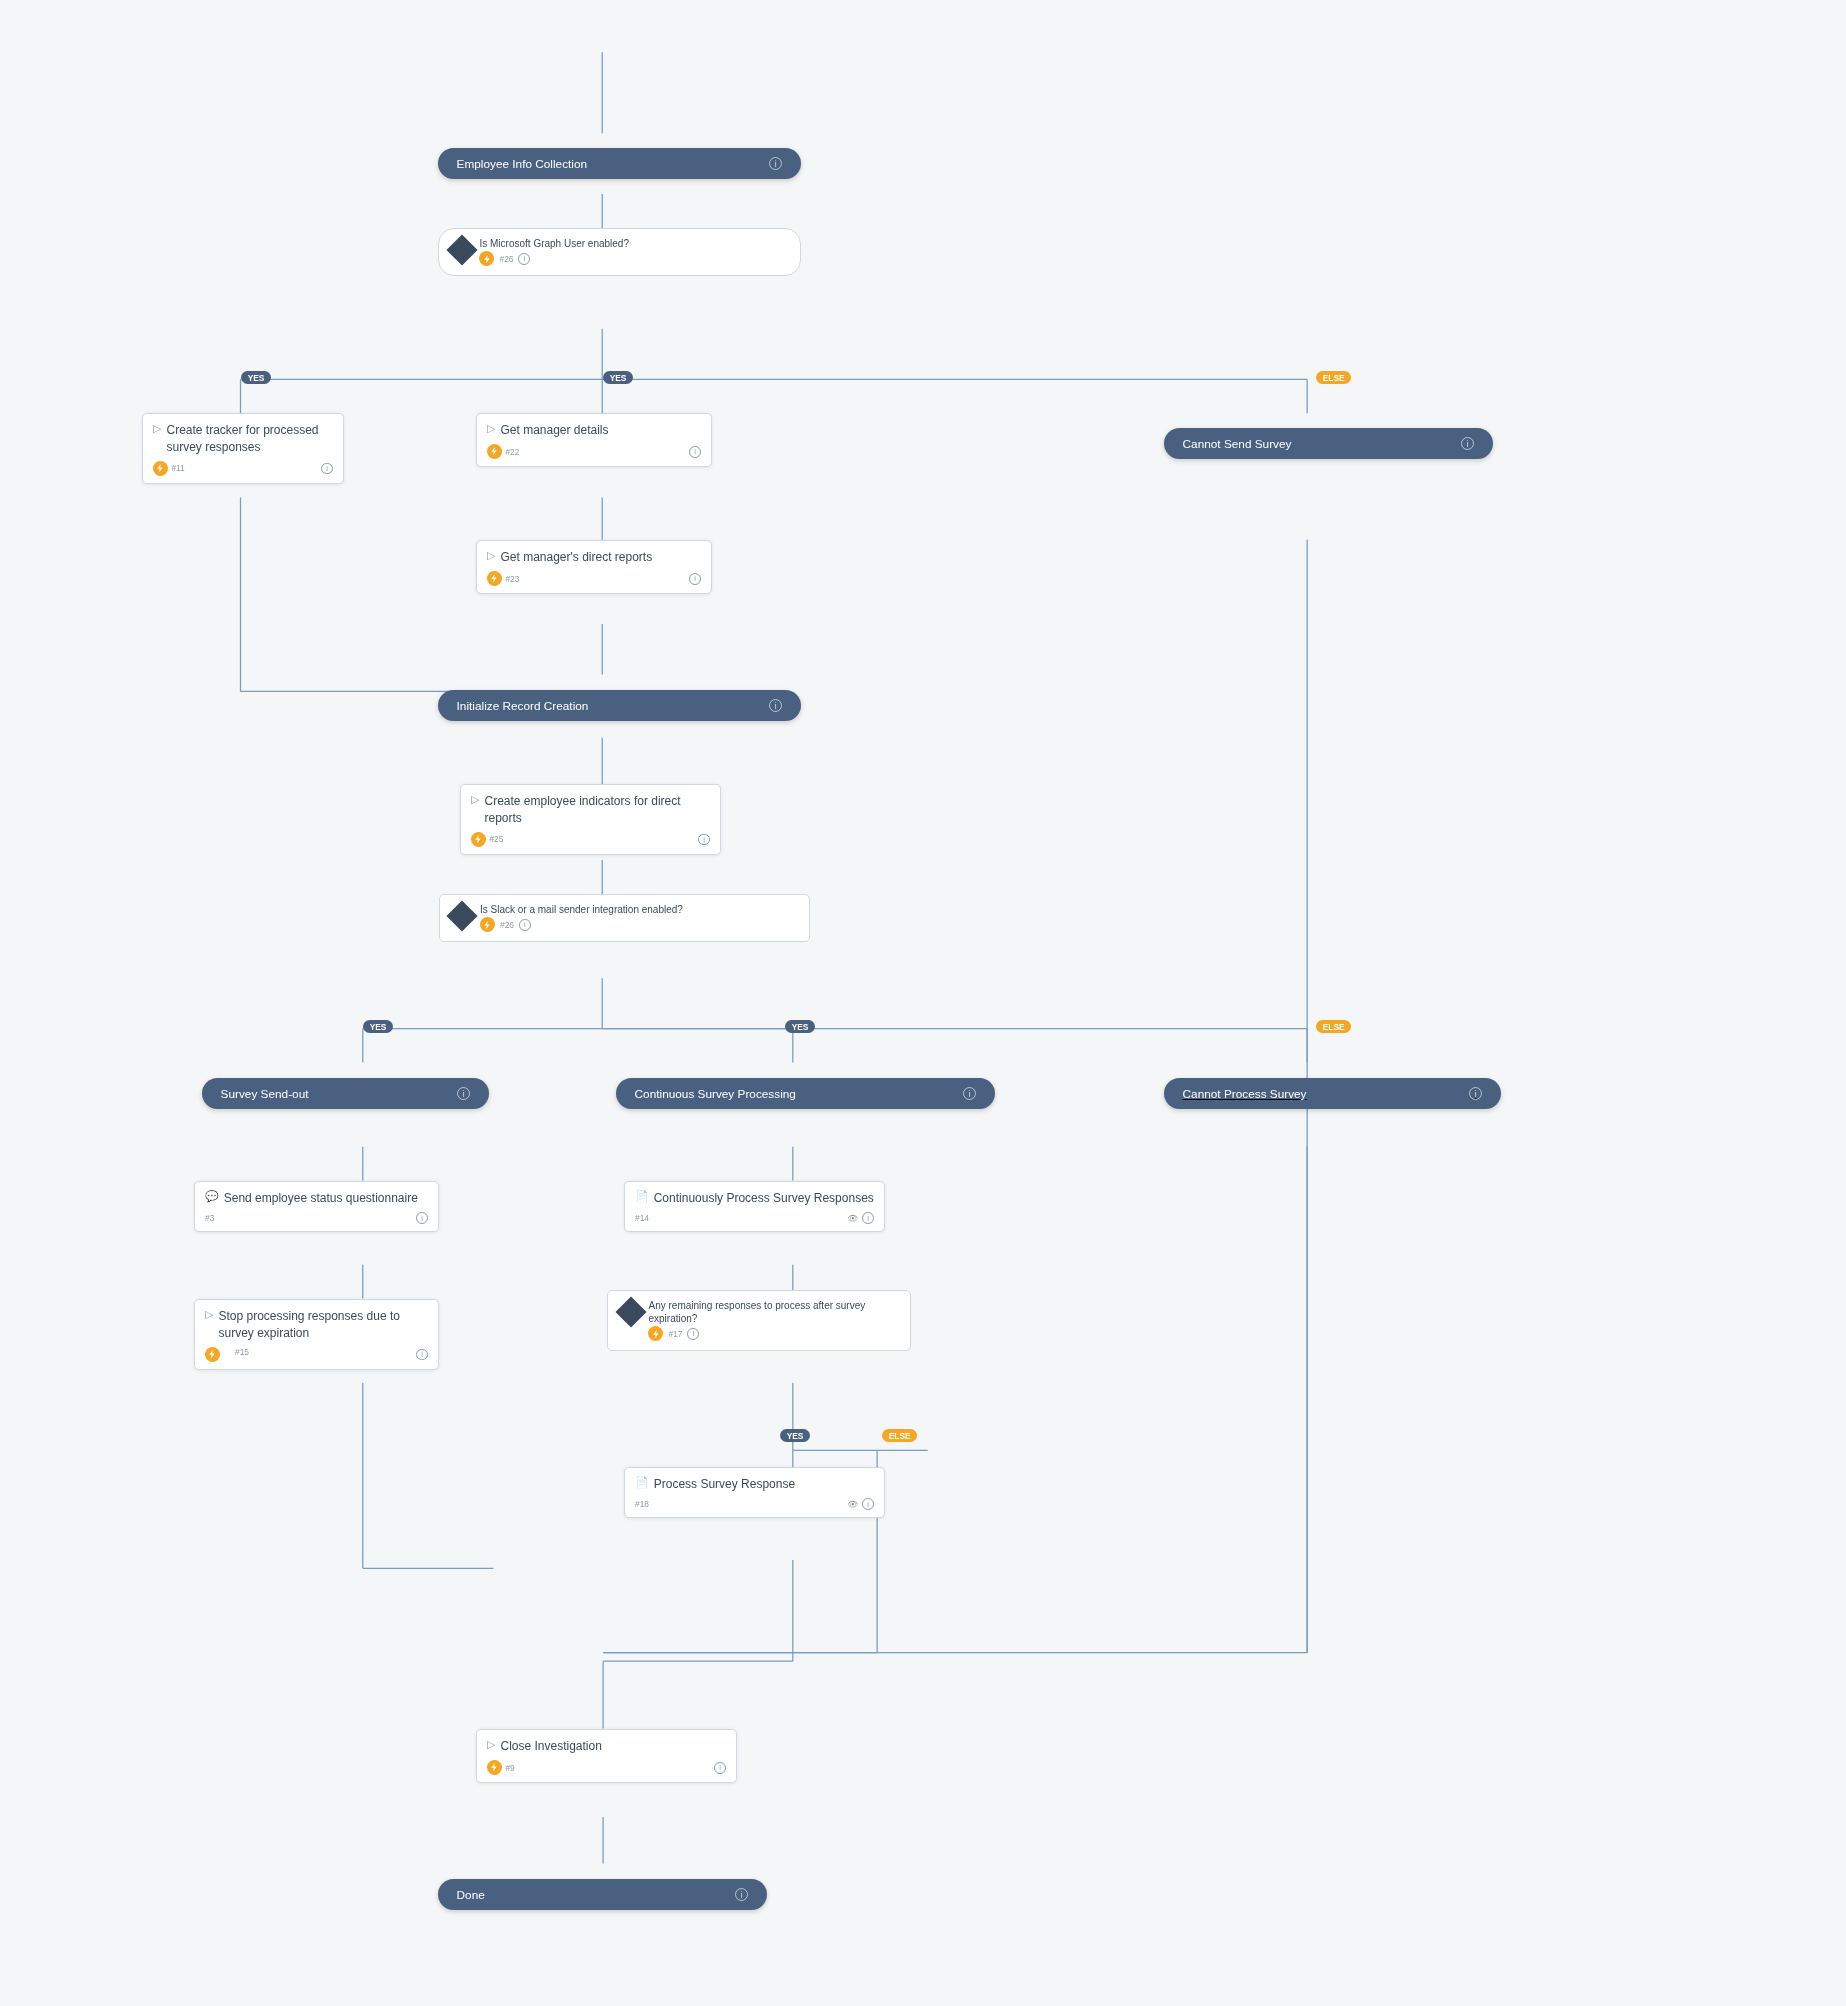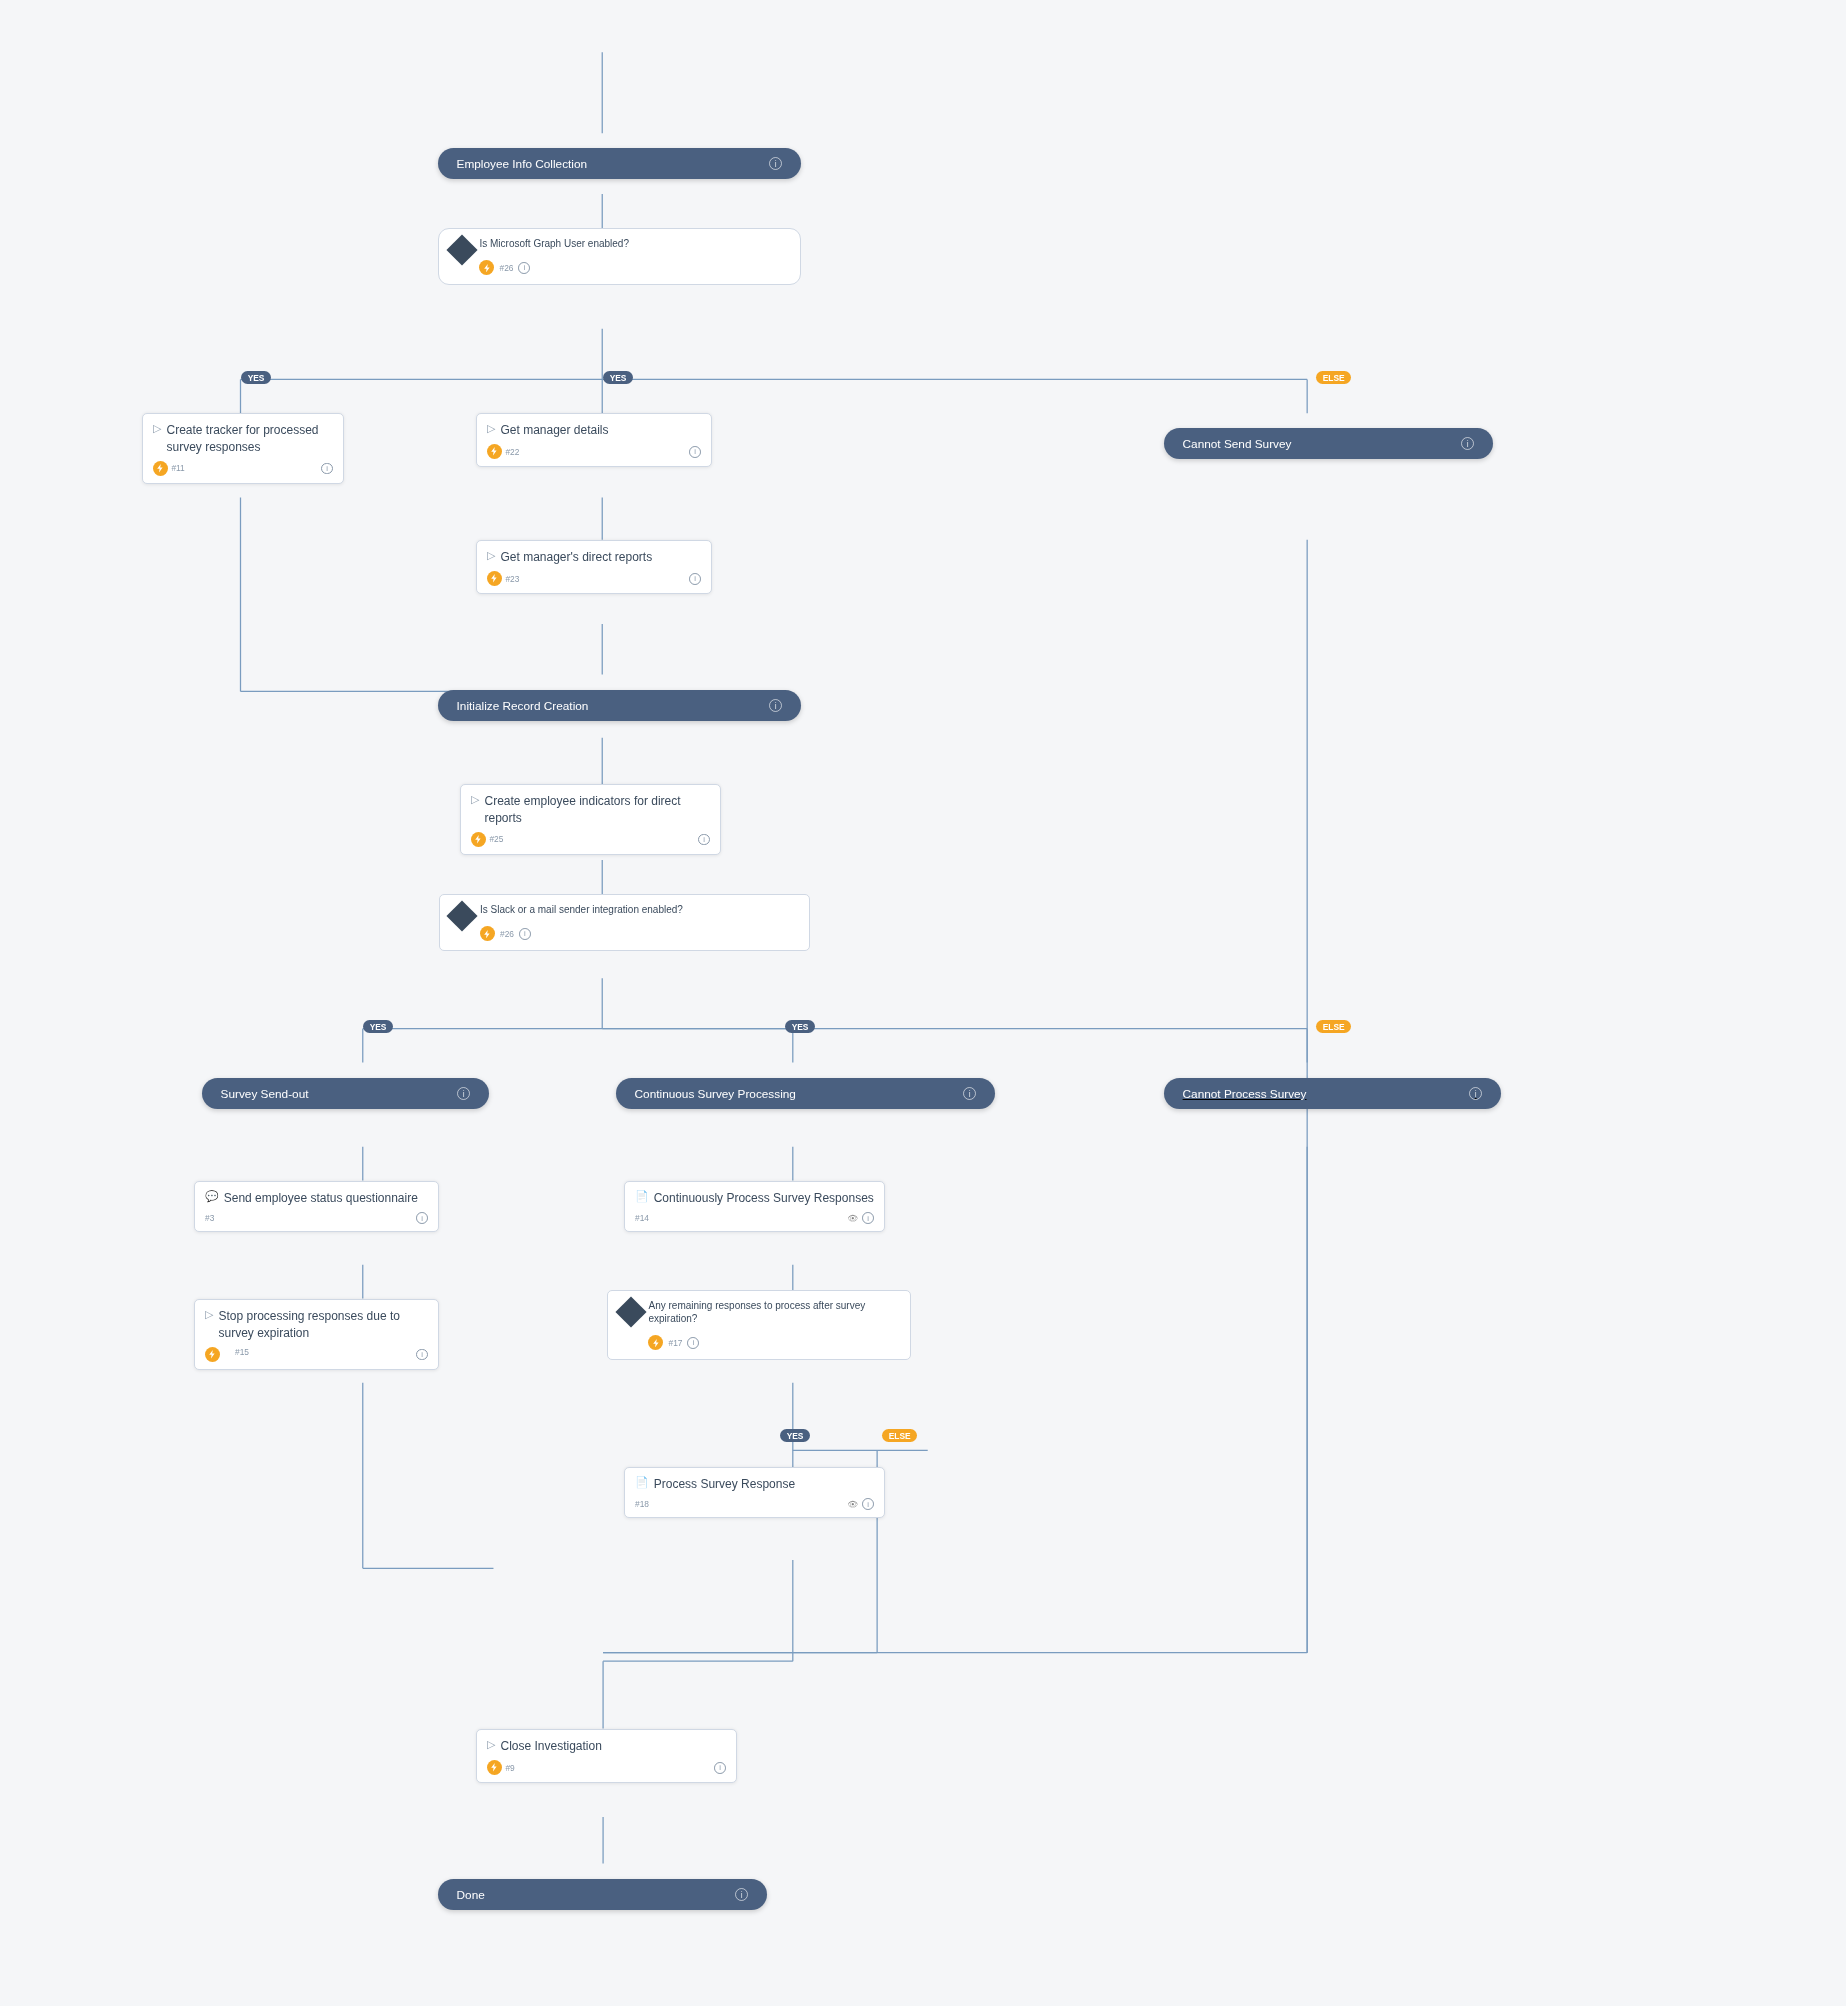--- a/index.html
+++ b/index.html
@@ -134,21 +134,21 @@
     .diamond-content .q-text {
       font-size: 10px;
       color: #3a4a5c;
       font-weight: 500;
       line-height: 1.3;
     }
     .diamond-footer {
       display: flex;
       align-items: center;
       gap: 5px;
-      margin-top: 10px;
+      margin-top: 1px;
     }
     .diamond-num {
       font-size: 8.4px;
       color: #8a99aa;
     }
     .info-circle {
       width: 11.8px; height: 11.8px;
       border-radius: 50%;
       border: 1.3px solid #8a99aa;
       display: flex; align-items: center; justify-content: center;
@@ -262,21 +262,21 @@
 
 
   <div class="node" style="left:438px; top:133px; width:363px; height:61px;">
     <div class="node-pill" style="width:100%; justify-content:space-between;">
       <span>Employee Info Collection</span>
       <span class="info-icon">i</span>
     </div>
   </div>
 
   <div class="node-diamond-wrap" style="left:430px; top:228px; width:379px;">
-    <div class="node-diamond-inner" style="background:#fff;border:0.8px solid #d0d8e4;border-radius:11px;padding:8.4px 11.8px;width:363px;">
+    <div class="node-diamond-inner" style="background:#fff;border:0.8px solid #d0d8e4;border-radius:16px;padding:8.4px 11.8px;width:363px;">
       <div class="diamond-shape"></div>
       <div class="diamond-content">
         <span class="q-text">Is Microsoft Graph User enabled?</span>
         <div class="diamond-footer">
           <div class="lightning-badge">
             <svg viewBox="0 0 10 14" fill="white">
                 <path d="M6 0L0 8h4l-1 6 6-8H5L6 0z"></path>
               </svg>
           </div>
           <span class="diamond-num">#26</span>

